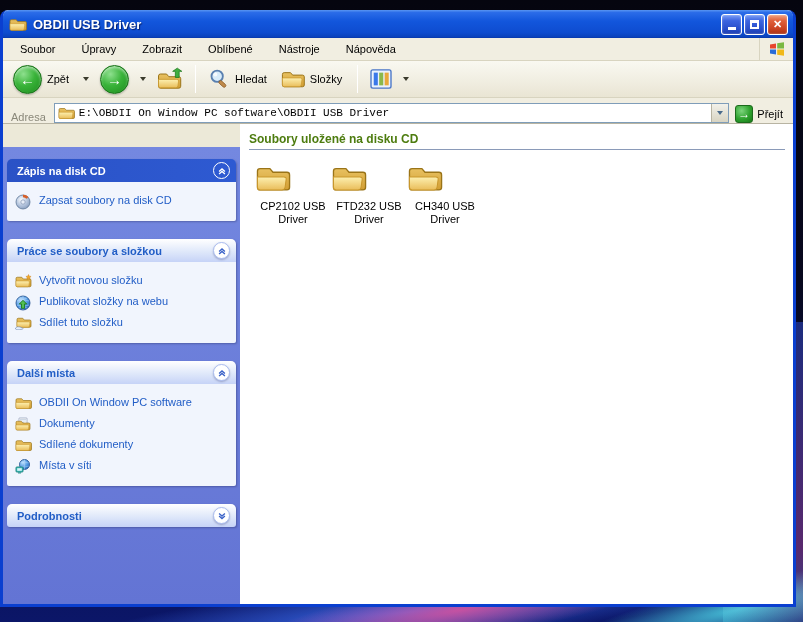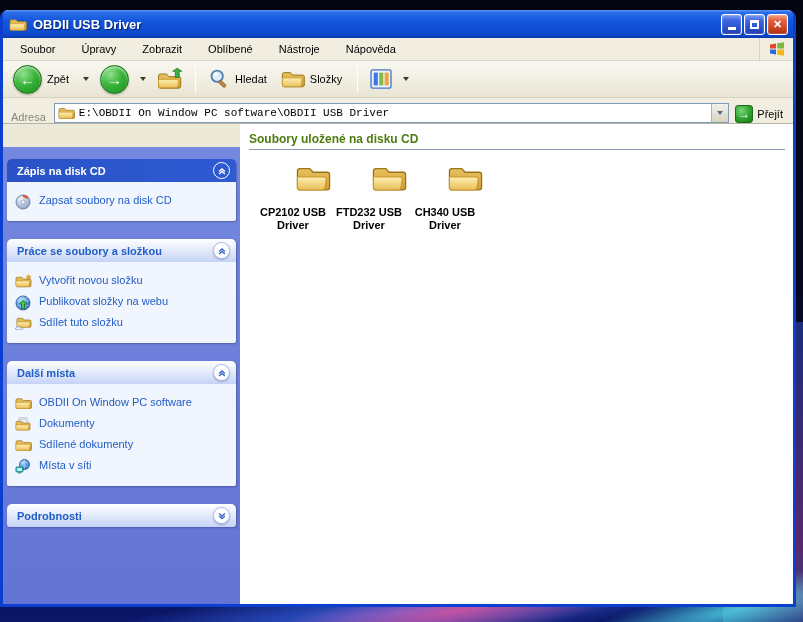--- a/index.html
+++ b/index.html
@@ -84,21 +84,21 @@
   .chev.on-dark { border:1.5px solid #fff; }
   .chev.on-light { background:#fff; border:1px solid #aabdf0; box-shadow:0 1px 2px rgba(0,0,60,.25); }
   .pane-body { background:#f1f5fd; padding:9px 6px 9px 8px; border-radius:0 0 2px 2px; }
   .task-item { display:flex; align-items:flex-start; gap:7px; color:#215dc6; padding:3px 0; cursor:pointer; }
   .icon16 { width:17px; height:15px; flex:0 0 auto; display:flex; }
 
   .main { flex:1; background:#fff; padding:8px 8px 0 9px; overflow:hidden; }
   .group-header { font-weight:bold; font-size:12px; color:#4d7c0f; padding-bottom:3px; }
   .group-rule { border-bottom:1px solid #8a9ab8; margin-bottom:14px; }
   .tiles { display:flex; padding-left:6px; }
-  .tile { width:76px; display:flex; flex-direction:column; align-items:flex-end; gap:13px;font-weight:bold; }
+  .tile { width:76px; display:flex; flex-direction:column; align-items:flex-start; gap:7px; }
   .tile-label { text-align:center; line-height:13px; color:#000; }
 
   .hidden-defs { position:absolute; width:0; height:0; }
 </style>
 </head>
 <body>
 
 <svg class="hidden-defs">
   <defs>
     <linearGradient id="fFront" x1="0" y1="0" x2="0" y2="1">

